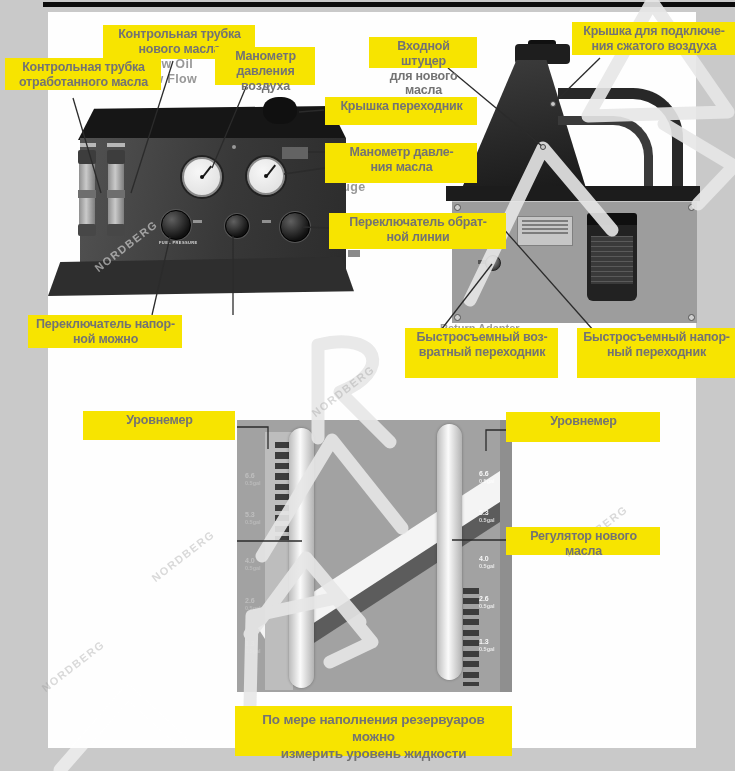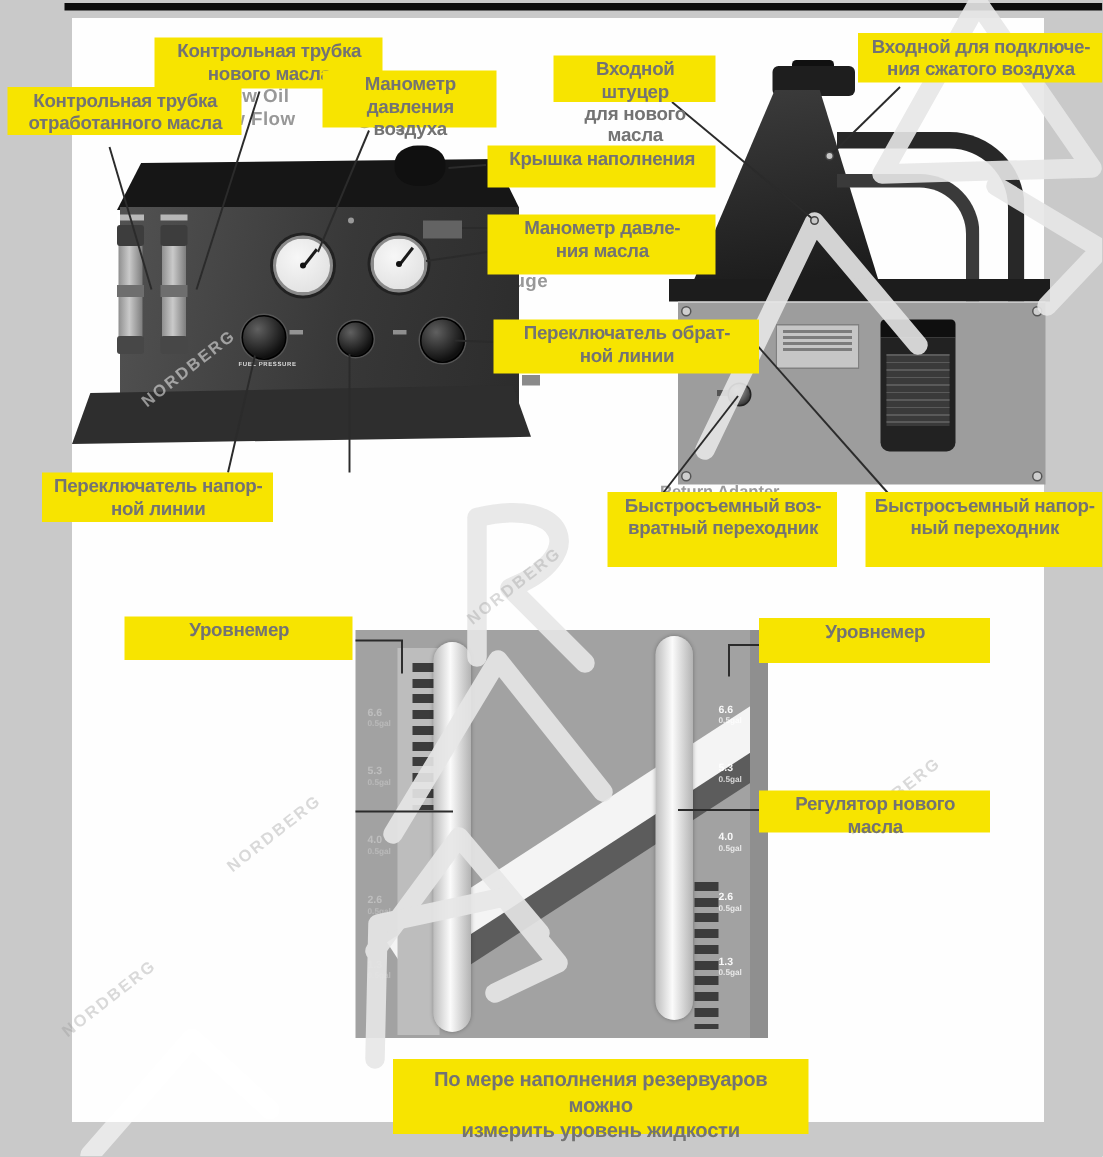--- a/index.html
+++ b/index.html
@@ -79,21 +79,21 @@
   
   #wm,#lines{left:0;top:0;z-index:30;pointer-events:none;}
   #wm{z-index:20;}
   .nberg{position:absolute;z-index:21;font-size:11px;font-weight:bold;letter-spacing:1.5px;transform:rotate(-38deg);}
   .nb-light{color:rgba(255,255,255,.5);}
   .nb-gray{color:rgba(150,150,150,.35);}
   
   .lbl{position:absolute;background:#f7e400;color:#737373;z-index:40;box-sizing:border-box;
        font-size:12.5px;line-height:14.8px;font-weight:bold;white-space:pre-line;
        padding:2px 4px 2px 5px;letter-spacing:-.2px;text-align:center;}
-  #caption{font-size:13.5px;line-height:17px;padding:5px 8px;margin-left:27px;}
+  #caption{font-size:13.5px;line-height:17px;padding:5px 8px;}
 </style>
 </head>
 <body>
 
 <div id="stage">
   <div class="abs" id="page"></div>
   <div class="abs" id="topbar"></div>
 
   <div class="abs photo" id="photo1">
     <span class="ph-txt" style="left:87px;top:43px">New Oil</span>
@@ -232,35 +232,35 @@
       <line x1="452" y1="540" x2="507" y2="540"></line>
     </g>
     <g fill="#c8c8c8" stroke="#444" stroke-width="1">
       <circle cx="543" cy="147" r="2.5"></circle>
       <circle cx="553" cy="104" r="2.5"></circle>
     </g>
   </svg>
 
   <div class="lbl" style="left:103px;top:25px;width:152px;height:34px">Контрольная трубка
 нового масла</div>
-  <div class="lbl" style="left:215px;top:47px;width:116px;height:38px">Манометр
+  <div class="lbl" style="left:215px;top:47px;width:100px;height:38px">Манометр
 давления воздуха</div>
   <div class="lbl" style="left:5px;top:58px;width:156px;height:32px">Контрольная трубка
 отработанного масла</div>
   <div class="lbl" style="left:369px;top:37px;width:108px;height:31px">Входной штуцер
 для нового масла</div>
-  <div class="lbl" style="left:572px;top:22px;width:163px;height:33px">Входной для подключе-
+  <div class="lbl" style="left:572px;top:22px;width:163px;height:33px">Крышка для подключе-
 ния сжатого воздуха</div>
-  <div class="lbl" style="left:325px;top:97px;width:152px;height:28px">Крышка наполнения</div>
+  <div class="lbl" style="left:325px;top:97px;width:152px;height:28px">Крышка переходник</div>
   <div class="lbl" style="left:325px;top:143px;width:152px;height:40px">Манометр давле-
 ния масла</div>
   <div class="lbl" style="left:329px;top:213px;width:177px;height:36px">Переключатель обрат-
 ной линии</div>
   <div class="lbl" style="left:28px;top:315px;width:154px;height:33px">Переключатель напор-
-ной линии</div>
+ной можно</div>
   <div class="lbl" style="left:577px;top:328px;width:158px;height:50px">Быстросъемный напор-
 ный переходник</div>
   <div class="lbl" style="left:405px;top:328px;width:153px;height:50px">Быстросъемный воз-
 вратный переходник</div>
   <div class="lbl" style="left:83px;top:411px;width:152px;height:29px">Уровнемер</div>
   <div class="lbl" style="left:506px;top:412px;width:154px;height:30px">Уровнемер</div>
   <div class="lbl" style="left:506px;top:527px;width:154px;height:28px">Регулятор нового масла</div>
   <div class="lbl" id="caption" style="left:235px;top:706px;width:277px;height:50px">По мере наполнения резервуаров можно
 измерить уровень жидкости</div>
 </div>

